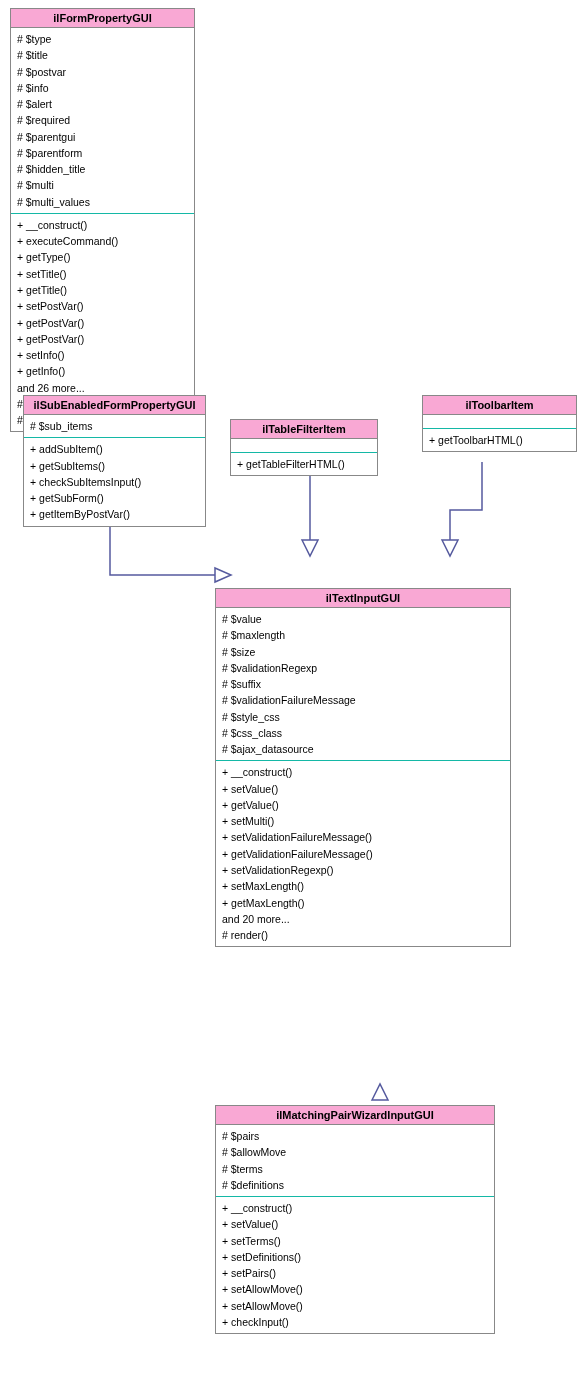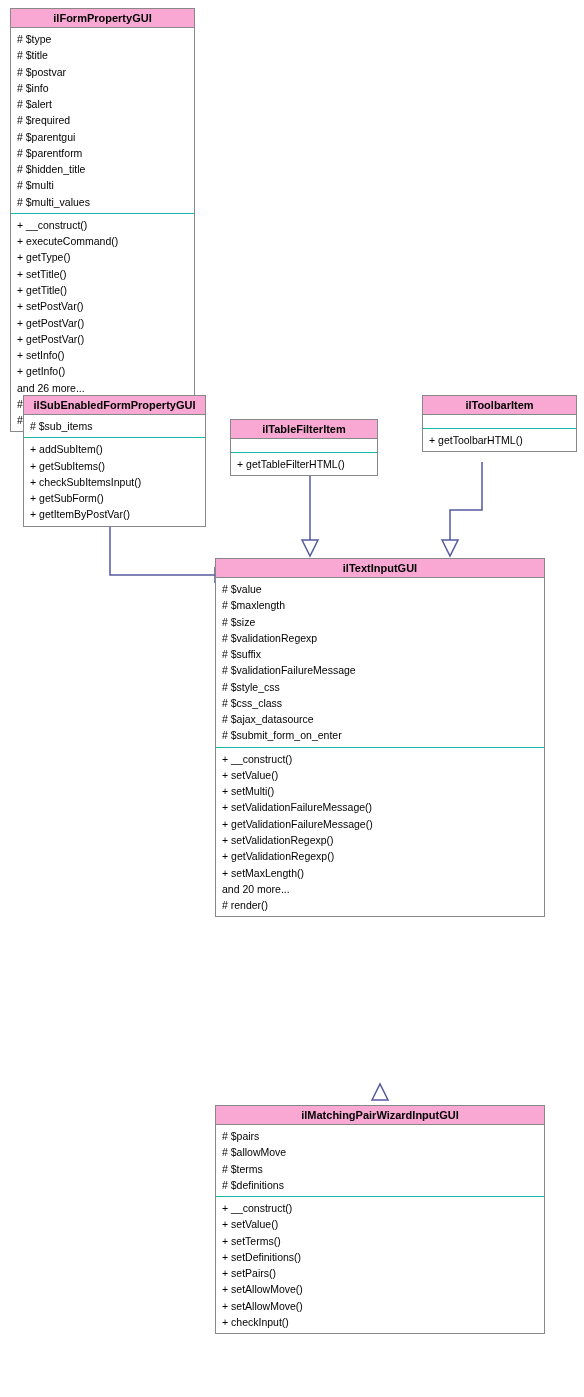--- a/index.html
+++ b/index.html
@@ -155,49 +155,49 @@
 
   <div class="uml-box" style="left:422px; top:395px; width:155px;">
     <div class="uml-box-header">ilToolbarItem</div>
     <div class="uml-box-section" style="min-height:14px;">
     </div>
     <div class="uml-box-section">
       <div>+ getToolbarHTML()</div>
     </div>
   </div>
 
-  <div class="uml-box" style="left:215px; top:558px; width:330px;">
+  <div class="uml-box" style="left:215px; top:588px; width:296px;">
     <div class="uml-box-header">ilTextInputGUI</div>
     <div class="uml-box-section">
       <div># $value</div>
       <div># $maxlength</div>
       <div># $size</div>
       <div># $validationRegexp</div>
       <div># $suffix</div>
       <div># $validationFailureMessage</div>
       <div># $style_css</div>
       <div># $css_class</div>
       <div># $ajax_datasource</div>
-      <div># $submit_form_on_enter</div>
     </div>
     <div class="uml-box-section">
       <div>+ __construct()</div>
       <div>+ setValue()</div>
+      <div>+ getValue()</div>
       <div>+ setMulti()</div>
       <div>+ setValidationFailureMessage()</div>
       <div>+ getValidationFailureMessage()</div>
       <div>+ setValidationRegexp()</div>
-      <div>+ getValidationRegexp()</div>
       <div>+ setMaxLength()</div>
+      <div>+ getMaxLength()</div>
       <div>and 20 more...</div>
       <div># render()</div>
     </div>
   </div>
 
-  <div class="uml-box" style="left:215px; top:1105px; width:330px;">
+  <div class="uml-box" style="left:215px; top:1105px; width:280px;">
     <div class="uml-box-header">ilMatchingPairWizardInputGUI</div>
     <div class="uml-box-section">
       <div># $pairs</div>
       <div># $allowMove</div>
       <div># $terms</div>
       <div># $definitions</div>
     </div>
     <div class="uml-box-section">
       <div>+ __construct()</div>
       <div>+ setValue()</div>

